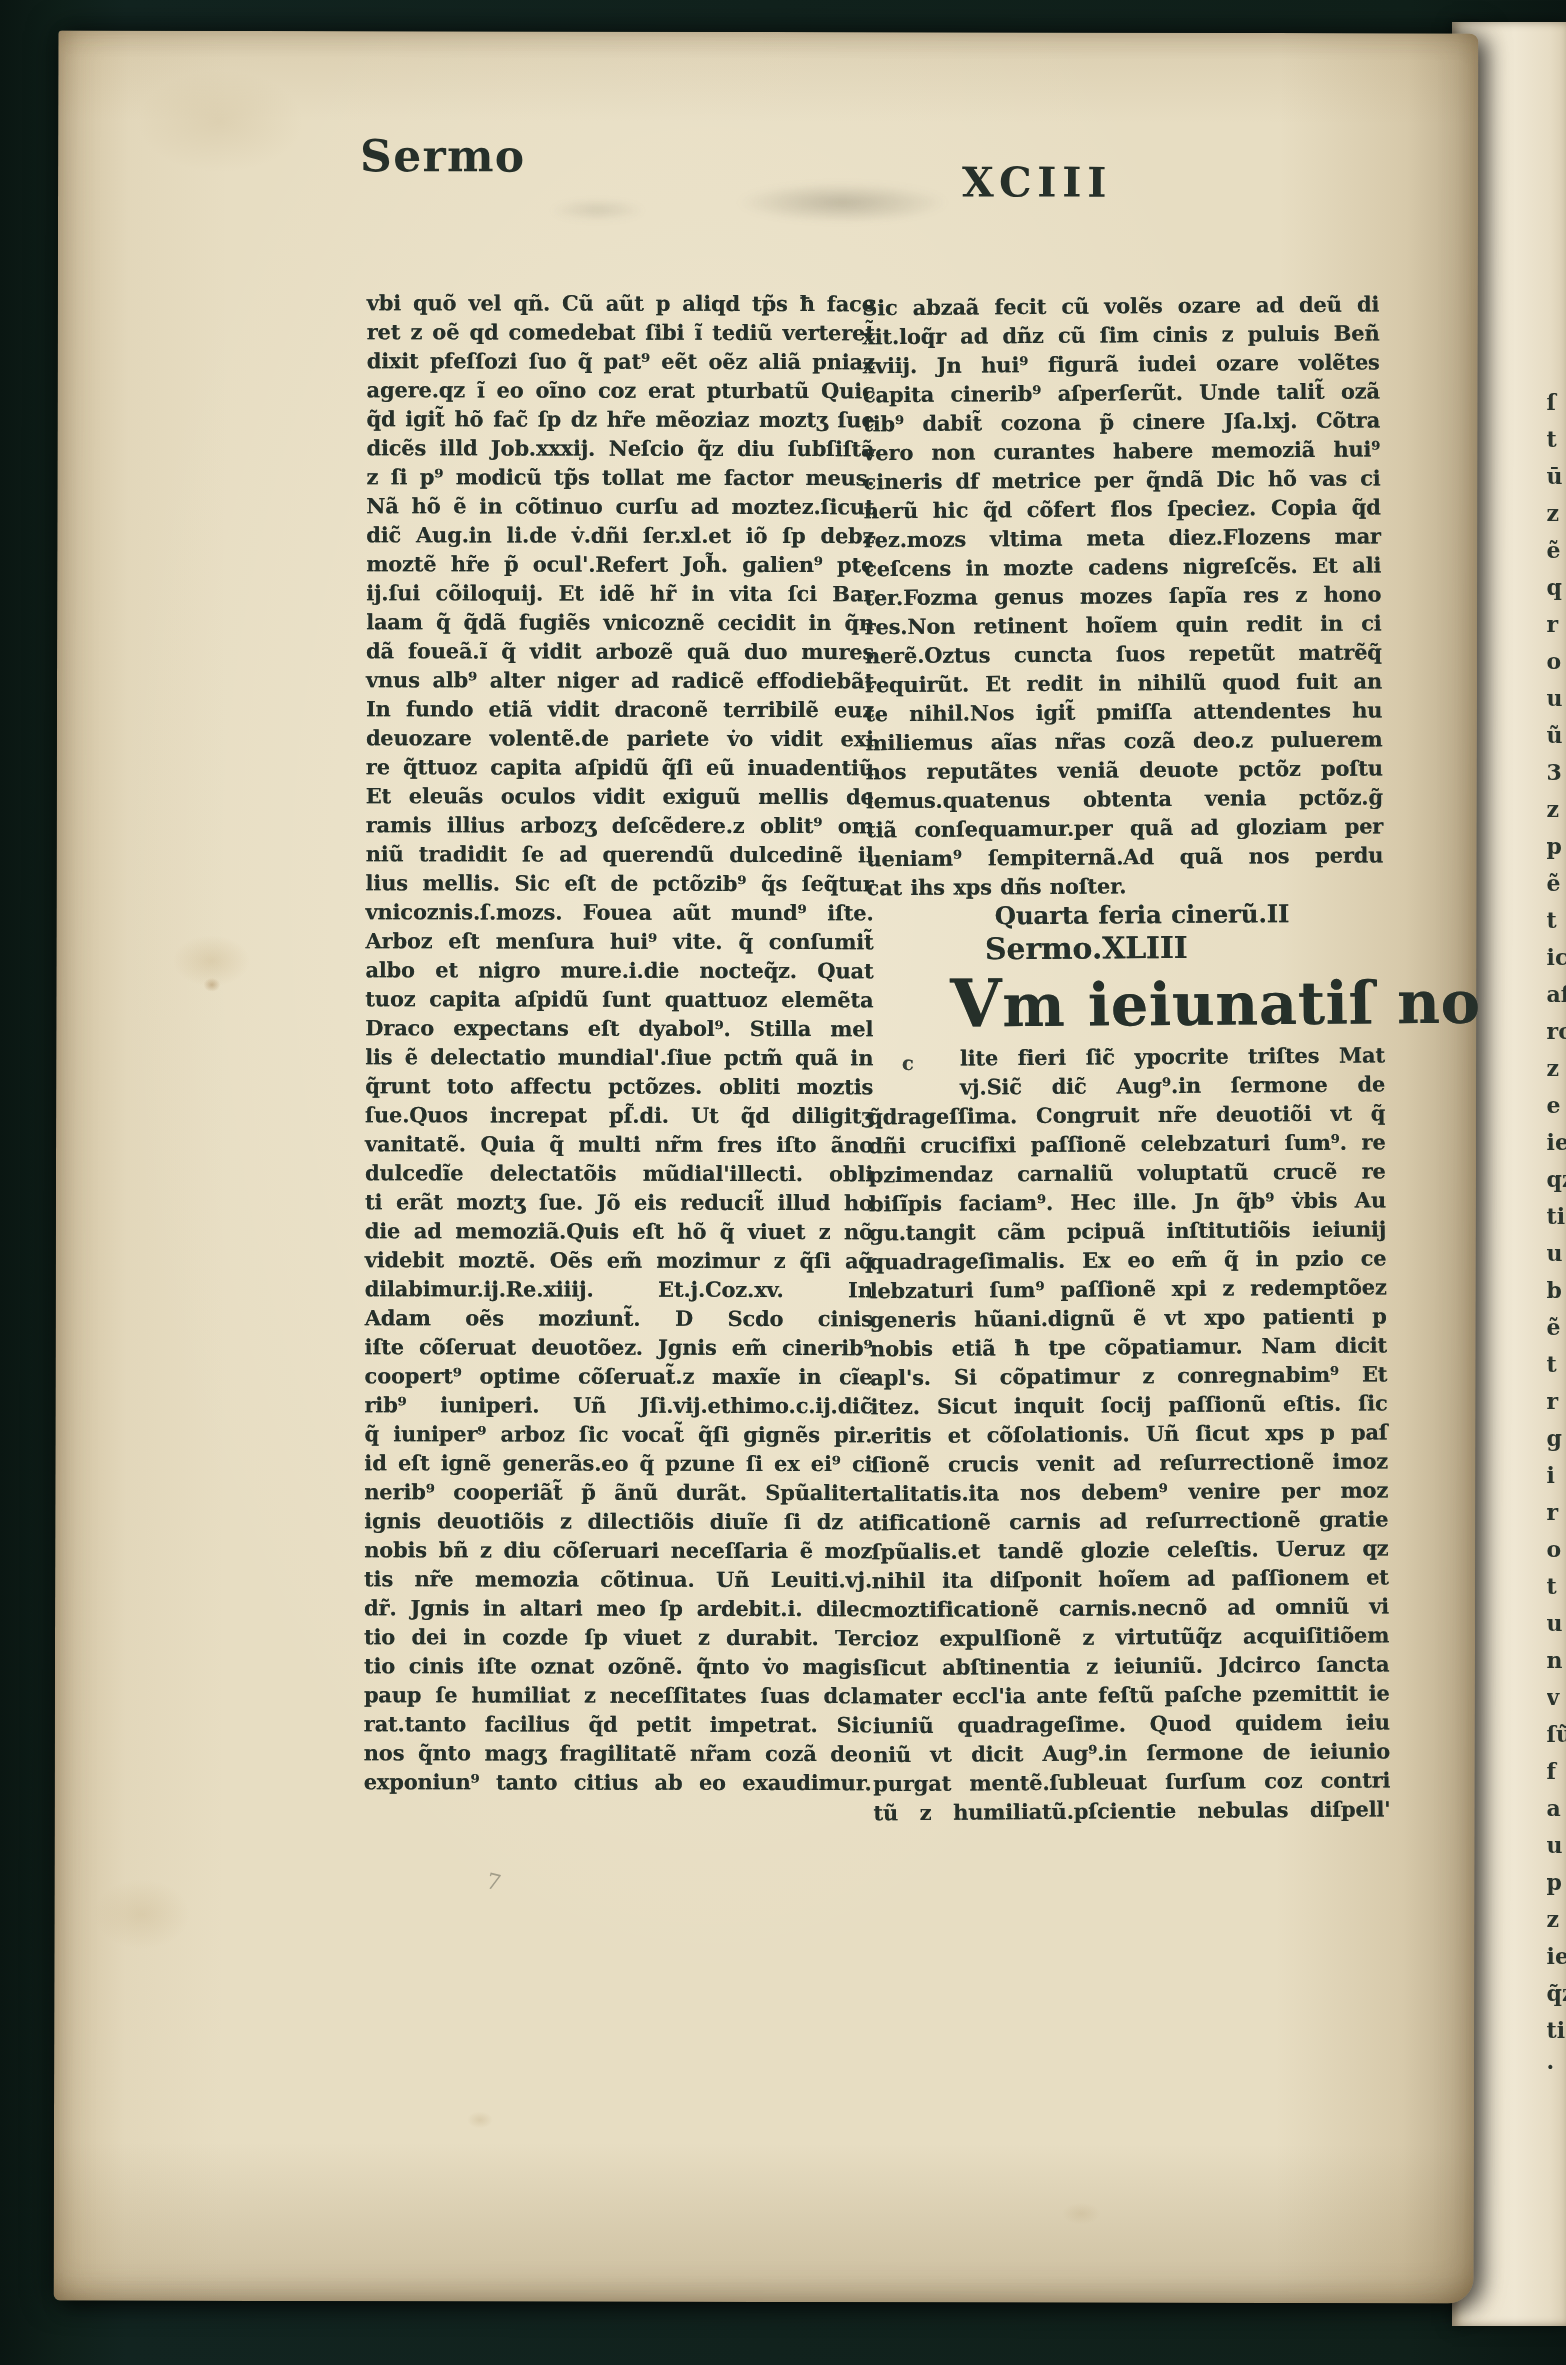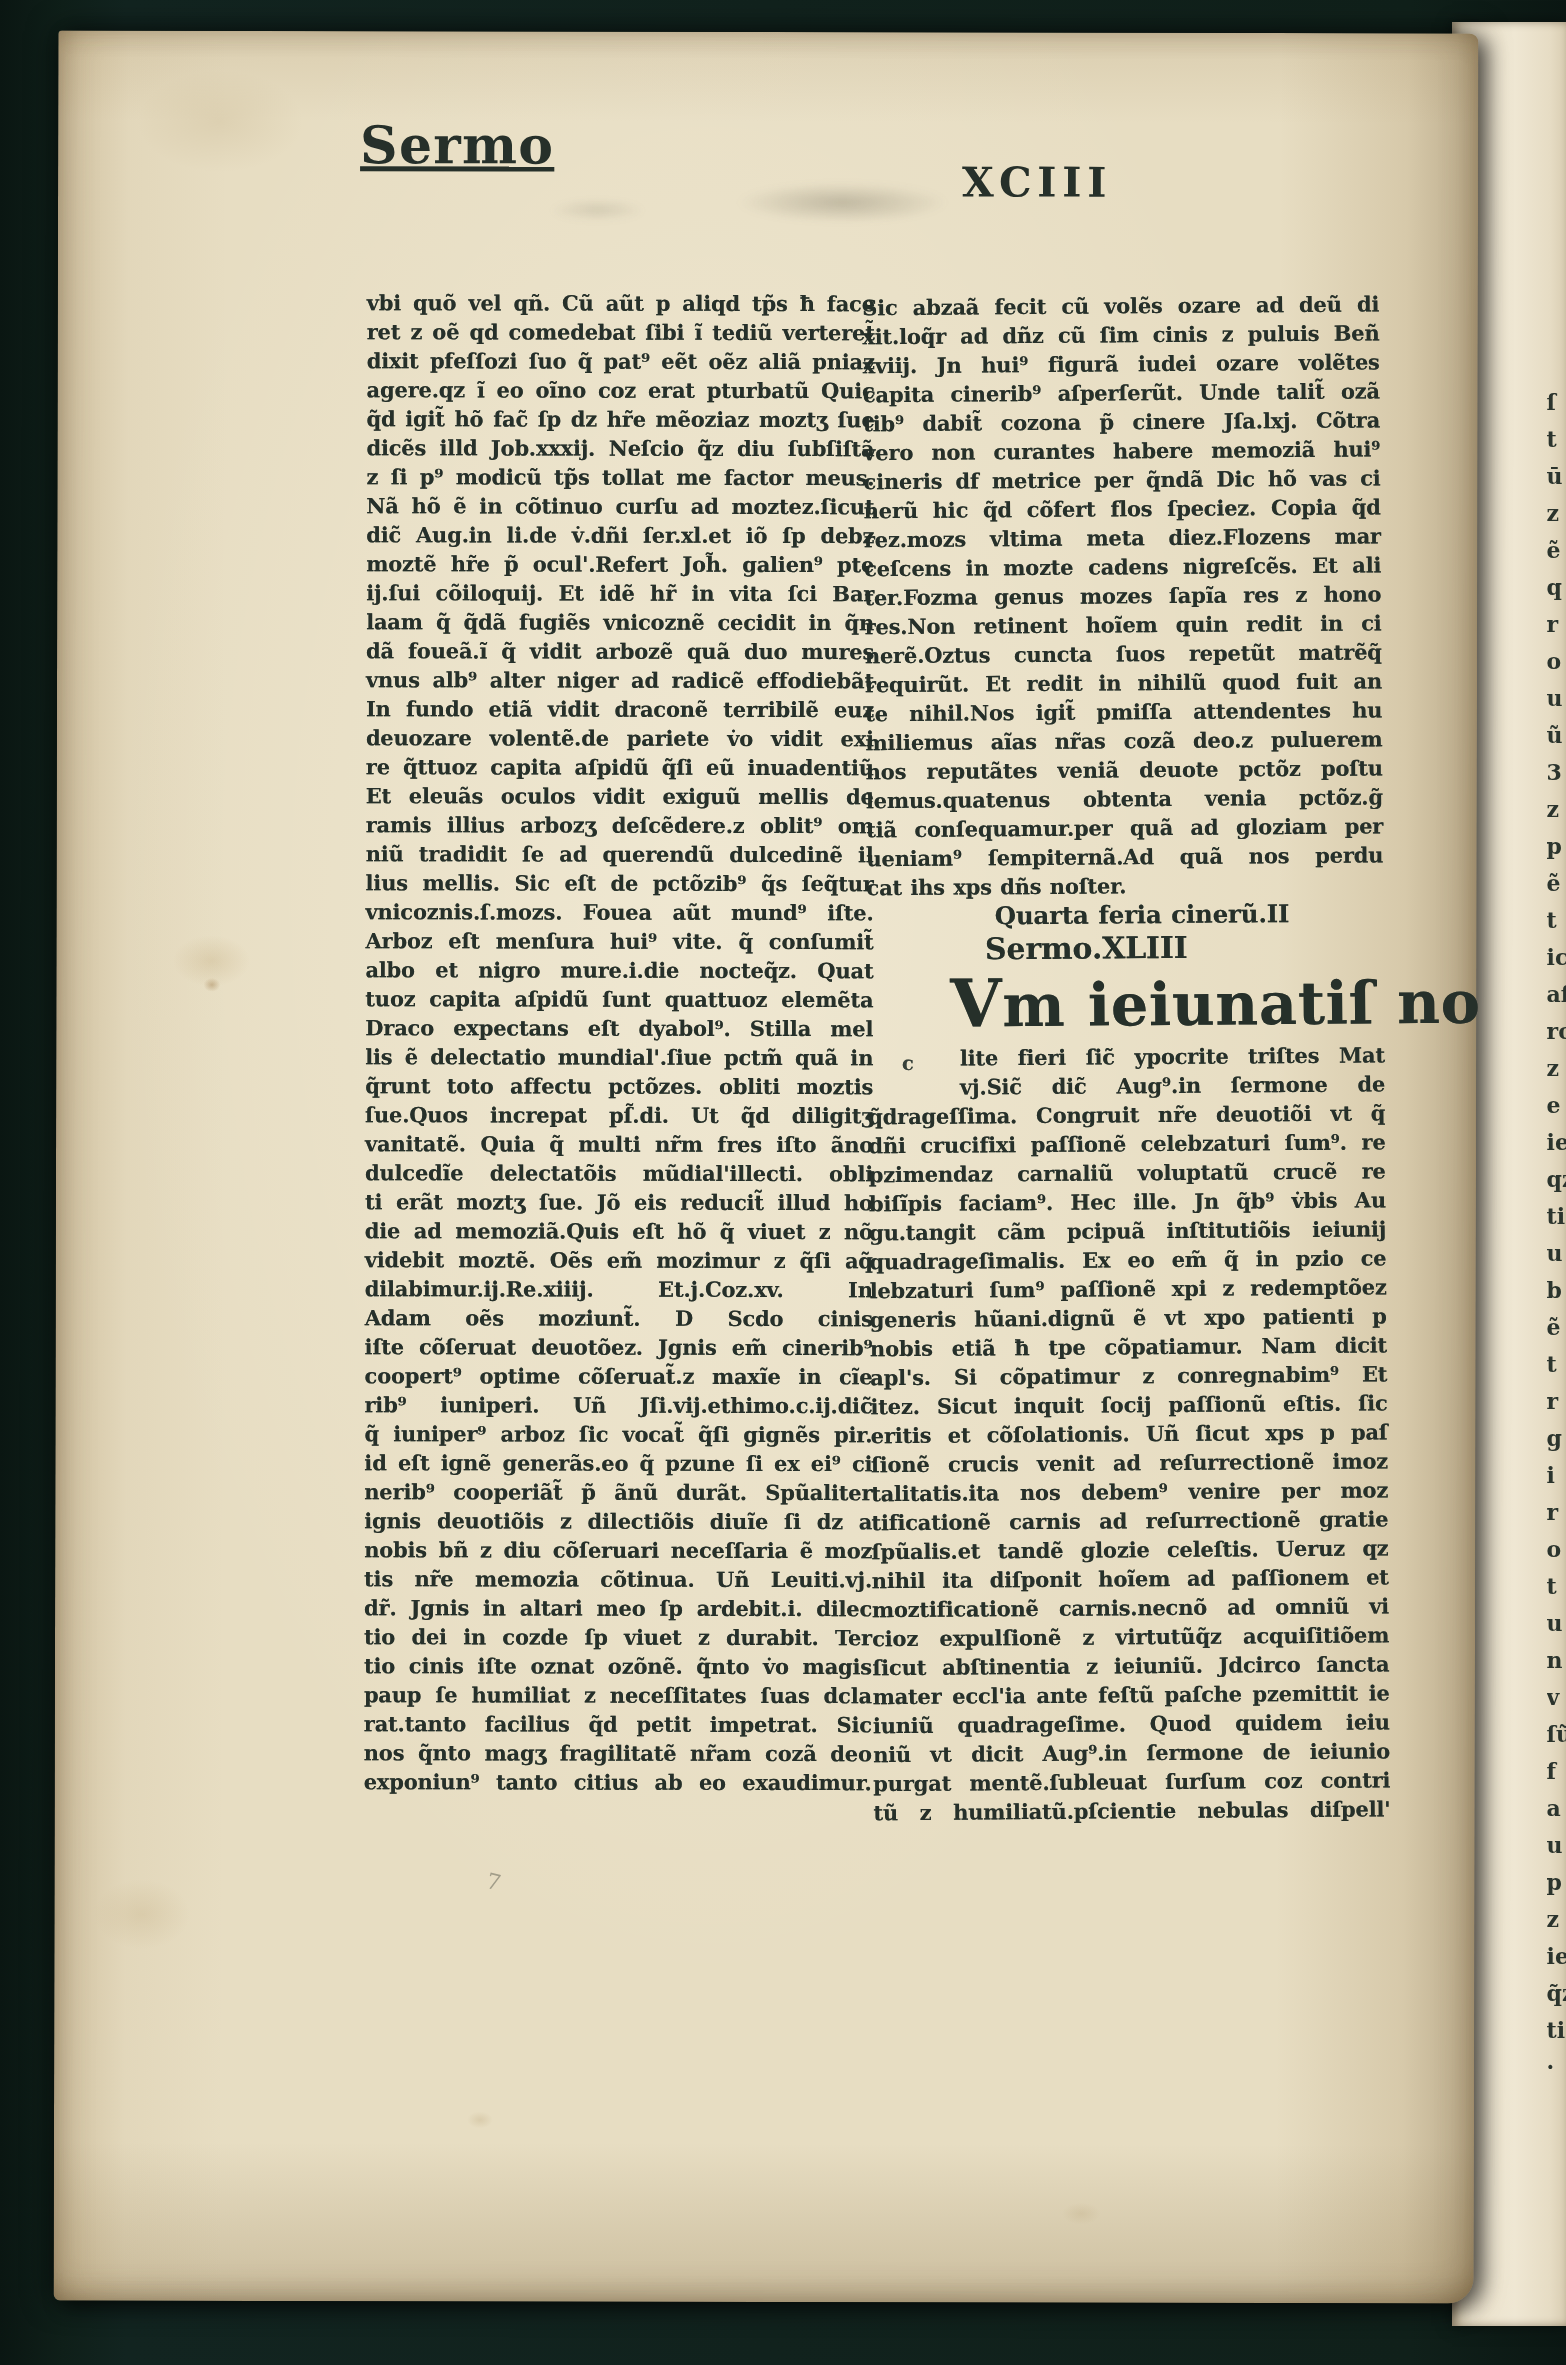--- a/index.html
+++ b/index.html
@@ -33,21 +33,21 @@
       #e7ddc2;
     border-radius:3.9px 9px 26px 6.5px;
     box-shadow:0 0 30px rgba(0,0,0,.6), 9px 6.5px 19.4px rgba(0,0,0,.45),
       inset 17px 0 39px -18px rgba(70,50,25,.40),
       inset -17px 0 36px -17px rgba(95,70,35,.45),
       inset 0 -22px 39px -24.5px rgba(85,62,30,.45),
       inset 0 17px 32px -23px rgba(85,62,30,.22);
     transform:rotate(.12deg);z-index:2;color:#26302a;}
 
   .rh{position:absolute;font-weight:700;letter-spacing:1.3px;}
-  .rh-left{left:302px;top:83px;font-size:52px;text-decoration:underline;}
+  .rh-left{left:302px;top:99px;font-size:44px;}
   .rh-right{left:904px;top:94px;font-size:41px;letter-spacing:5.8px;margin-top:32px;}
 
   
   .smudge{position:absolute;left:678px;top:150px;width:213px;height:41px;
     background:radial-gradient(ellipse at 50% 50%, rgba(95,90,72,.30), rgba(95,90,72,0) 70%);
     filter:blur(3.2px);}
   .smudge2{position:absolute;left:491px;top:167px;width:97px;height:23px;
     background:radial-gradient(ellipse at 50% 50%, rgba(95,90,72,.16), rgba(95,90,72,0) 70%);
     filter:blur(3.2px);}
 

